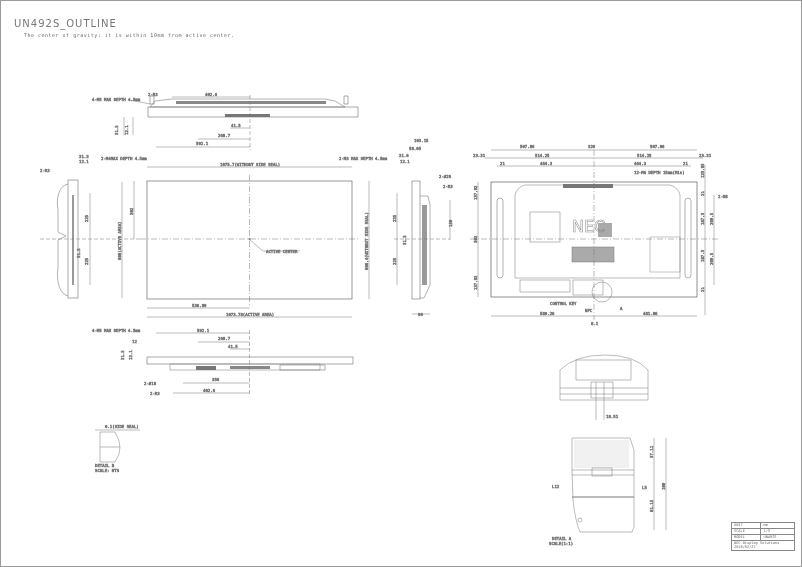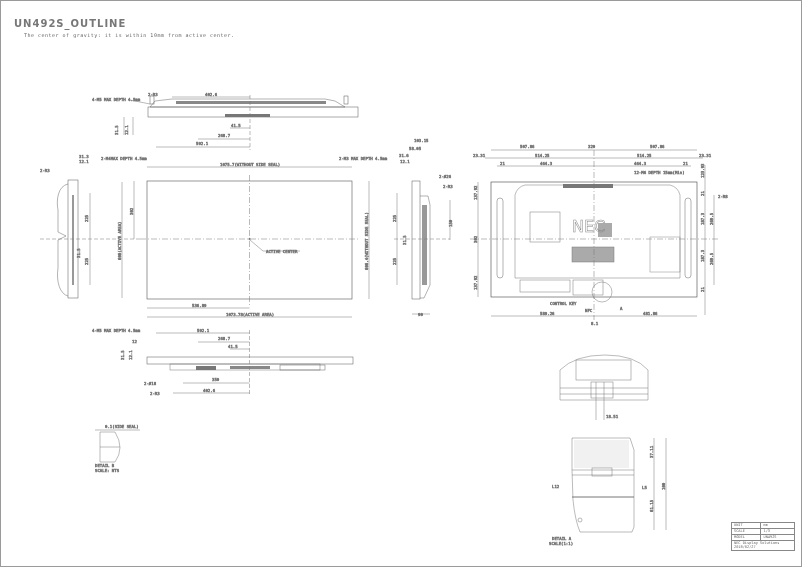--- a/index.html
+++ b/index.html
@@ -1,18 +1,18 @@
 <!DOCTYPE html>
 <html><head>
 <meta charset="utf-8">
 <style>
   html,body{margin:0;padding:0;background:#fff;}
   body{width:802px;height:567px;position:relative;overflow:hidden;font-family:"DejaVu Sans Mono",monospace;color:#555;}
   .frame{position:absolute;left:0;top:0;width:800px;height:565px;border:1px solid #9a9a9a;}
-  .title{position:absolute;left:14px;top:18px;font-size:10px;letter-spacing:1px;color:#777;font-family:"DejaVu Sans",sans-serif;font-weight:700;}
+  .title{position:absolute;left:14px;top:18px;font-size:10px;letter-spacing:1px;color:#777;font-family:"DejaVu Sans",sans-serif;font-weight:400;}
   .subtitle{position:absolute;left:24px;top:32px;font-size:5px;color:#666;letter-spacing:0.5px;}
   svg{position:absolute;left:0;top:0;}
   .lbl{font-family:"DejaVu Sans Mono",monospace;font-size:4px;fill:#666;}
   .tb{position:absolute;left:731px;top:522px;width:64px;border-collapse:collapse;font-size:3.6px;color:#666;}
   .tb td{border:0.5px solid #888;padding:0 2px;height:5px;line-height:5px;}
 </style>
 </head>
 <body>
 
 <div class="frame"></div>

